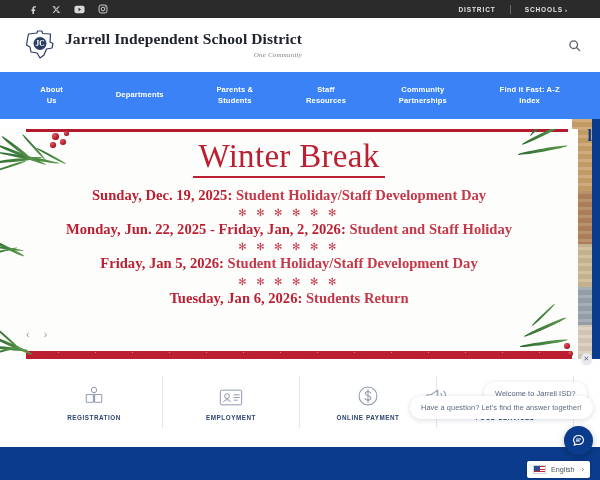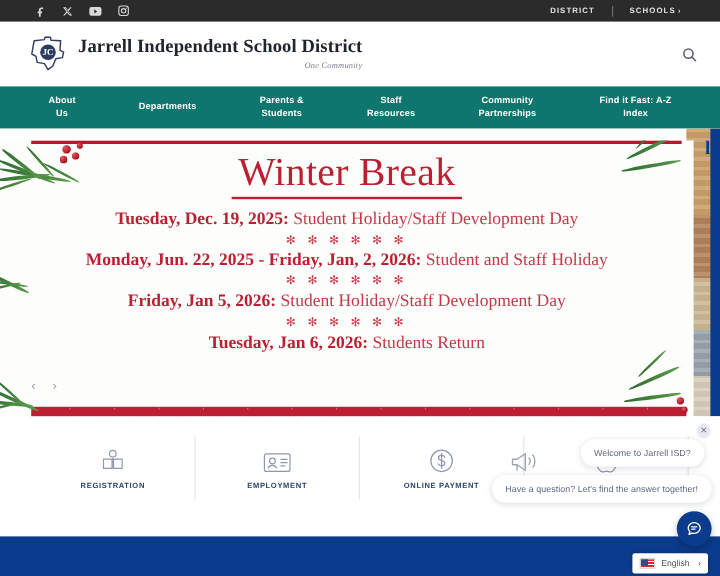--- a/index.html
+++ b/index.html
@@ -91,22 +91,22 @@
   .search-btn {
     margin-left: auto;
     width: 20px; height: 20px;
     display: flex; align-items: center; justify-content: center;
     cursor: pointer;
     color: #5a5f68;
   }
 
   
   .nav {
-    height: 35px;
-    background: #0f766e;
+    height: 47px;
+    background: #3b82f6;
     display: flex;
     align-items: center;
     position: relative;
     z-index: 30;
   }
   .nav-inner {
     width: 100%;
     display: flex;
     justify-content: space-around;
     align-items: center;
@@ -231,21 +231,21 @@
     line-height: 1.12;
   }
   .ev-line {
     font-family: "Liberation Serif", serif;
     font-size: 14.6px;
     color: #bc1f32;
     line-height: 1.18;
     white-space: nowrap;
   }
   .ev-line .d { font-weight: 700; }
-  .ev-line .t { font-weight: 400; color: #c4384a; }
+  .ev-line .t { font-weight: 700; color: #c4384a; }
   .flakes {
     font-size: 10px;
     color: #c93c4c;
     letter-spacing: 3.4px;
     line-height: 1.6;
     margin: 1px 0 0 0;
   }
   .ln1 { margin-top: 9px; }
   .ln2 { margin-top: 0px; }
   .ln3 { margin-top: 0px; }
@@ -320,21 +320,21 @@
     position: absolute;
     background: #ffffff;
     border-radius: 13px;
     box-shadow: 0 1px 5px rgba(20,35,70,.17);
     color: #5d6880;
     font-size: 7.4px;
     letter-spacing: .05px;
     padding: 7px 11px;
     white-space: nowrap;
   }
-  .bubble-1 { left: 484px; top: 366px; }
+  .bubble-1 { left: 484px; top: 382px; }
   .bubble-2 { left: 410px; top: 396px; }
   .chat-close {
     position: absolute;
     left: 581px; top: 353px;
     width: 11px; height: 11px;
     border-radius: 50%;
     background: #e7e9ee;
     color: #69707d;
     font-size: 7px;
     display: flex; align-items: center; justify-content: center;
@@ -517,21 +517,21 @@
       <div class="needle" style="left:4px;top:24px;width:48px;height:2.6px;transform:rotate(-8deg);"></div>
       <div class="needle" style="left:16px;top:4px;width:32px;height:2.4px;transform:rotate(-44deg);"></div>
       <div class="berry" style="left:48px;top:22px;width:6px;height:6px;"></div>
       <div class="berry" style="left:52px;top:30px;width:5px;height:5px;"></div>
     </div>
 
     <div class="slide-body">
       <div class="slide-title">Winter Break</div>
 
       <div class="ev-line ln1">
-        <span class="d">Tuesday, Dec. 19, 2025:</span><span class="t"> Student Holiday/Staff Development Day</span>
+        <span class="d">Sunday, Dec. 19, 2025:</span><span class="t"> Student Holiday/Staff Development Day</span>
       </div>
       <div class="flakes">✻ ✻ ✻ ✻ ✻ ✻</div>
 
       <div class="ev-line ln2">
         <span class="d">Monday, Jun. 22, 2025 - Friday, Jan, 2, 2026:</span><span class="t"> Student and Staff Holiday</span>
       </div>
       <div class="flakes">✻ ✻ ✻ ✻ ✻ ✻</div>
 
       <div class="ev-line ln3">
         <span class="d">Friday, Jan 5, 2026:</span><span class="t"> Student Holiday/Staff Development Day</span>

